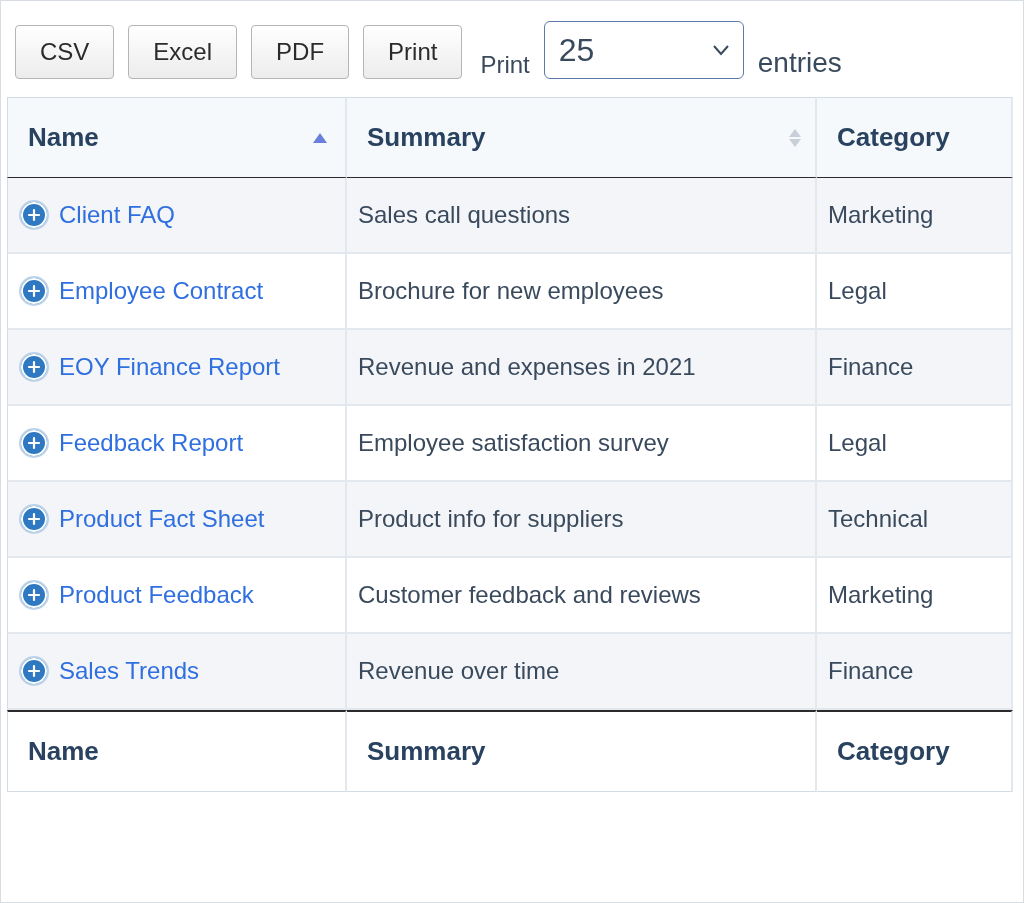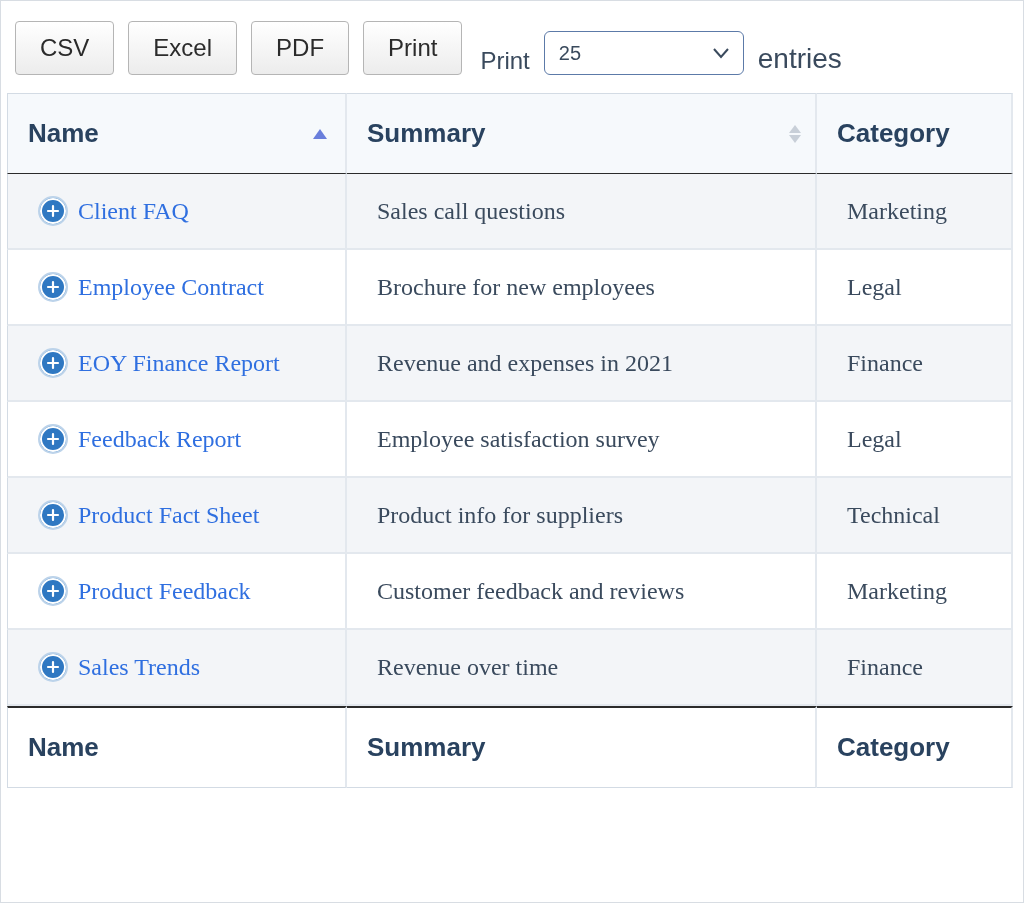--- a/index.html
+++ b/index.html
@@ -48,21 +48,21 @@
   }
   .select-wrap {
     position: relative;
     display: inline-flex;
     align-items: center;
   }
   .select {
     border: 1px solid #5c7aa8;
     border-radius: 6px;
     padding: 10px 46px 10px 14px;
-    font-size: 20px;
+    font-size: 32px;
     color: #3a4a5d;
     background: #fff;
     min-width: 200px;
     appearance: none;
     cursor: pointer;
   }
   .select-wrap svg {
     position: absolute;
     right: 14px;
     pointer-events: none;
@@ -117,27 +117,26 @@
     border-right: 6px solid transparent;
   }
   thead th.sortable .sort-icons .up {
     border-bottom: 8px solid #c8cfd8;
   }
   thead th.sortable .sort-icons .down {
     border-top: 8px solid #c8cfd8;
   }
 
   tbody td {
-    padding: 22px 30px;
+    padding: 22px 11px;
     border-bottom: 2px solid #e3e8ee;
     border-right: 2px solid #e3e8ee;
     color: #3a4a5d;
     font-size: 24px;
     vertical-align: middle;
-    font-family: Liberation Serif, serif;
   }
   tbody td:first-child { border-left: 1px solid #d3dbe4; }
   tbody tr:nth-child(odd) td { background: #f3f5f8; }
   tbody tr:nth-child(even) td { background: #fff; }
 
   .name-cell { display: flex; align-items: center; gap: 10px; }
   .expand-btn {
     width: 30px; height: 30px;
     border-radius: 50%;
     background: #2f78c2;

